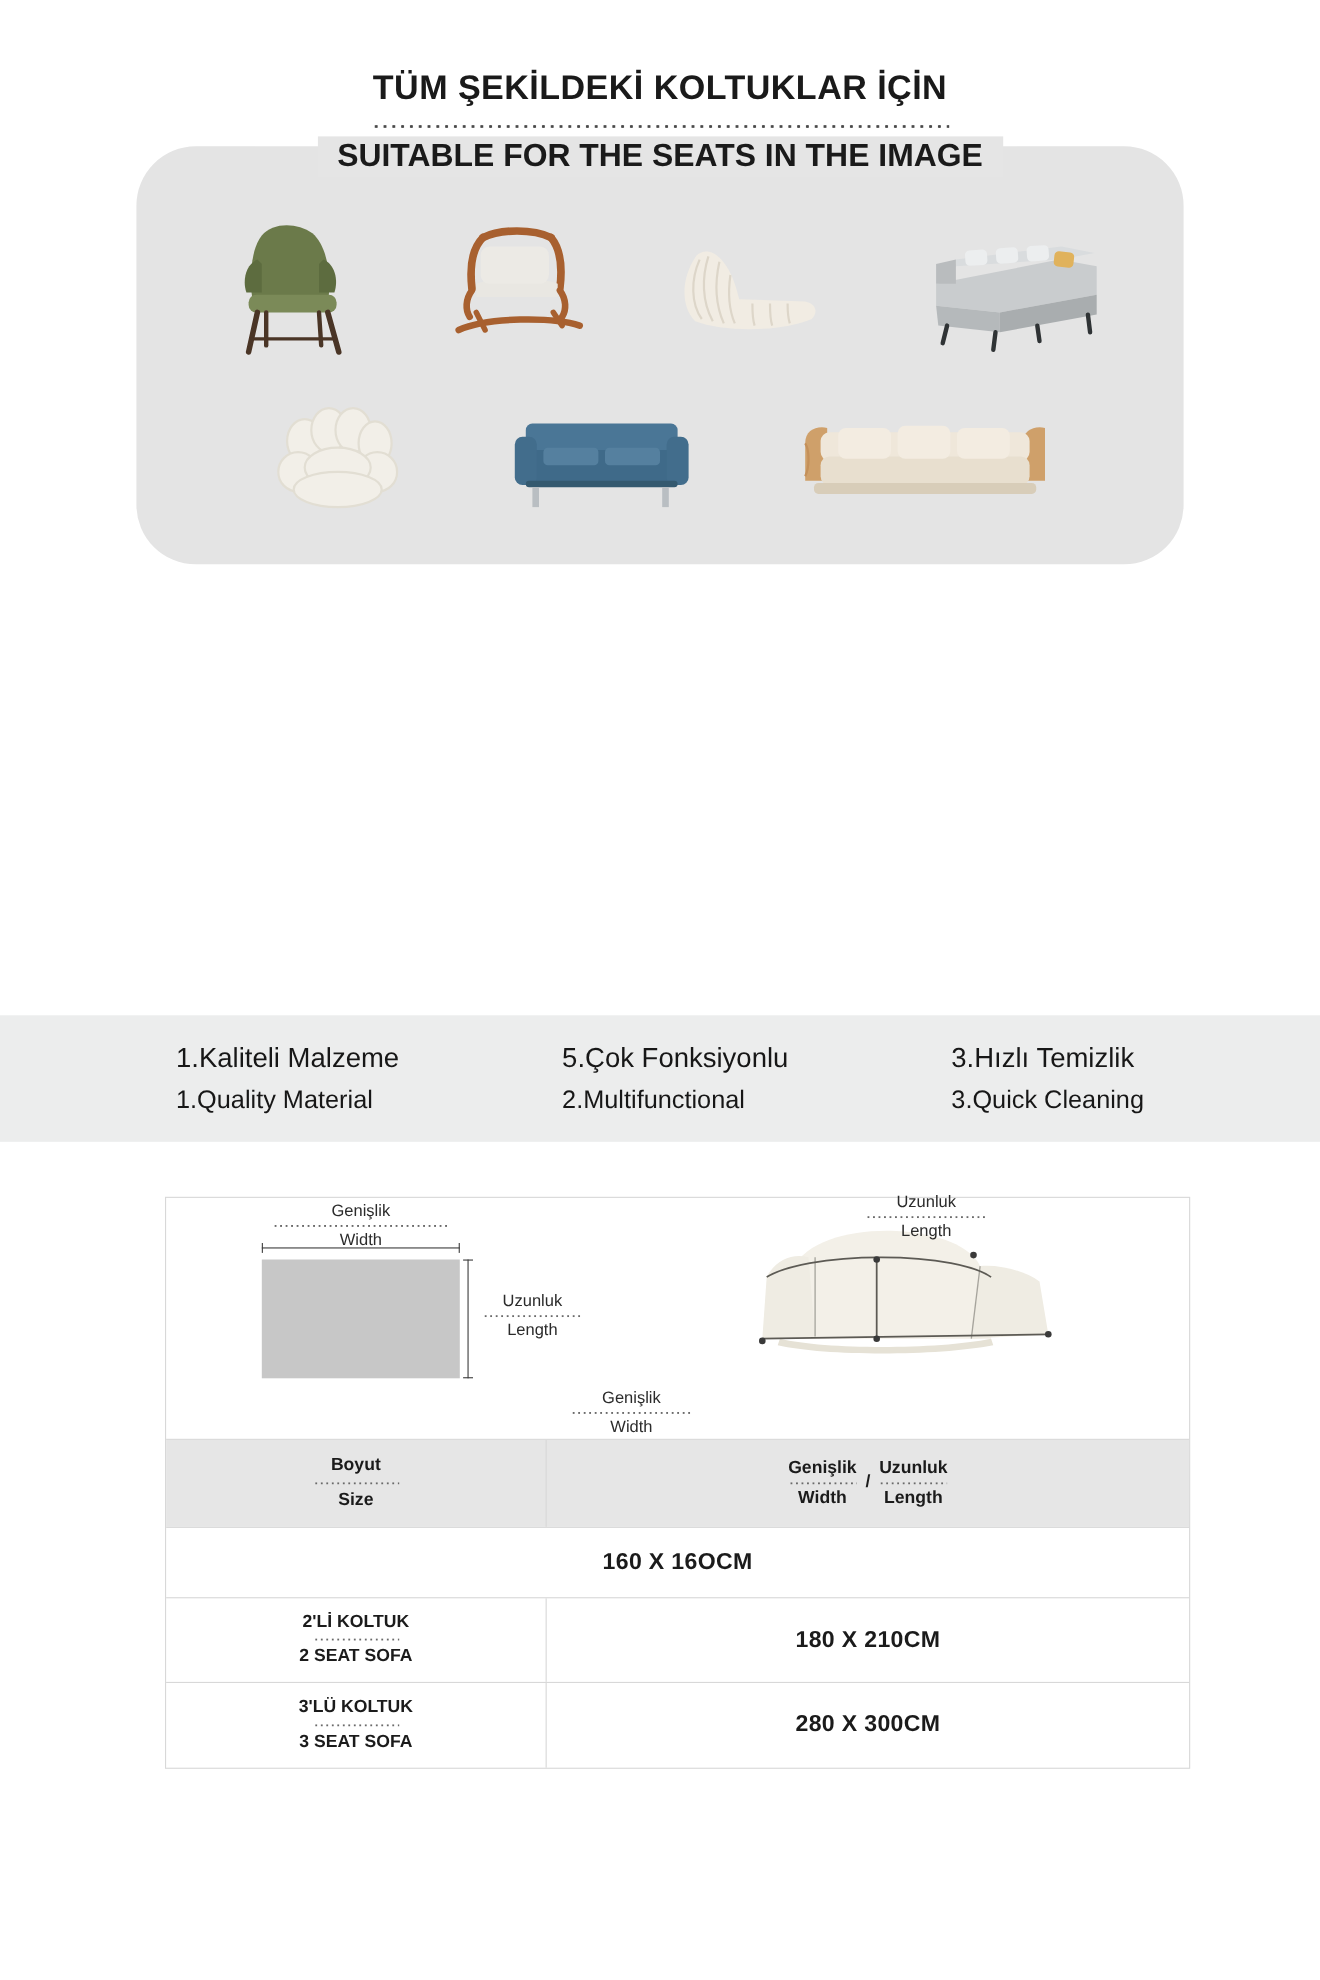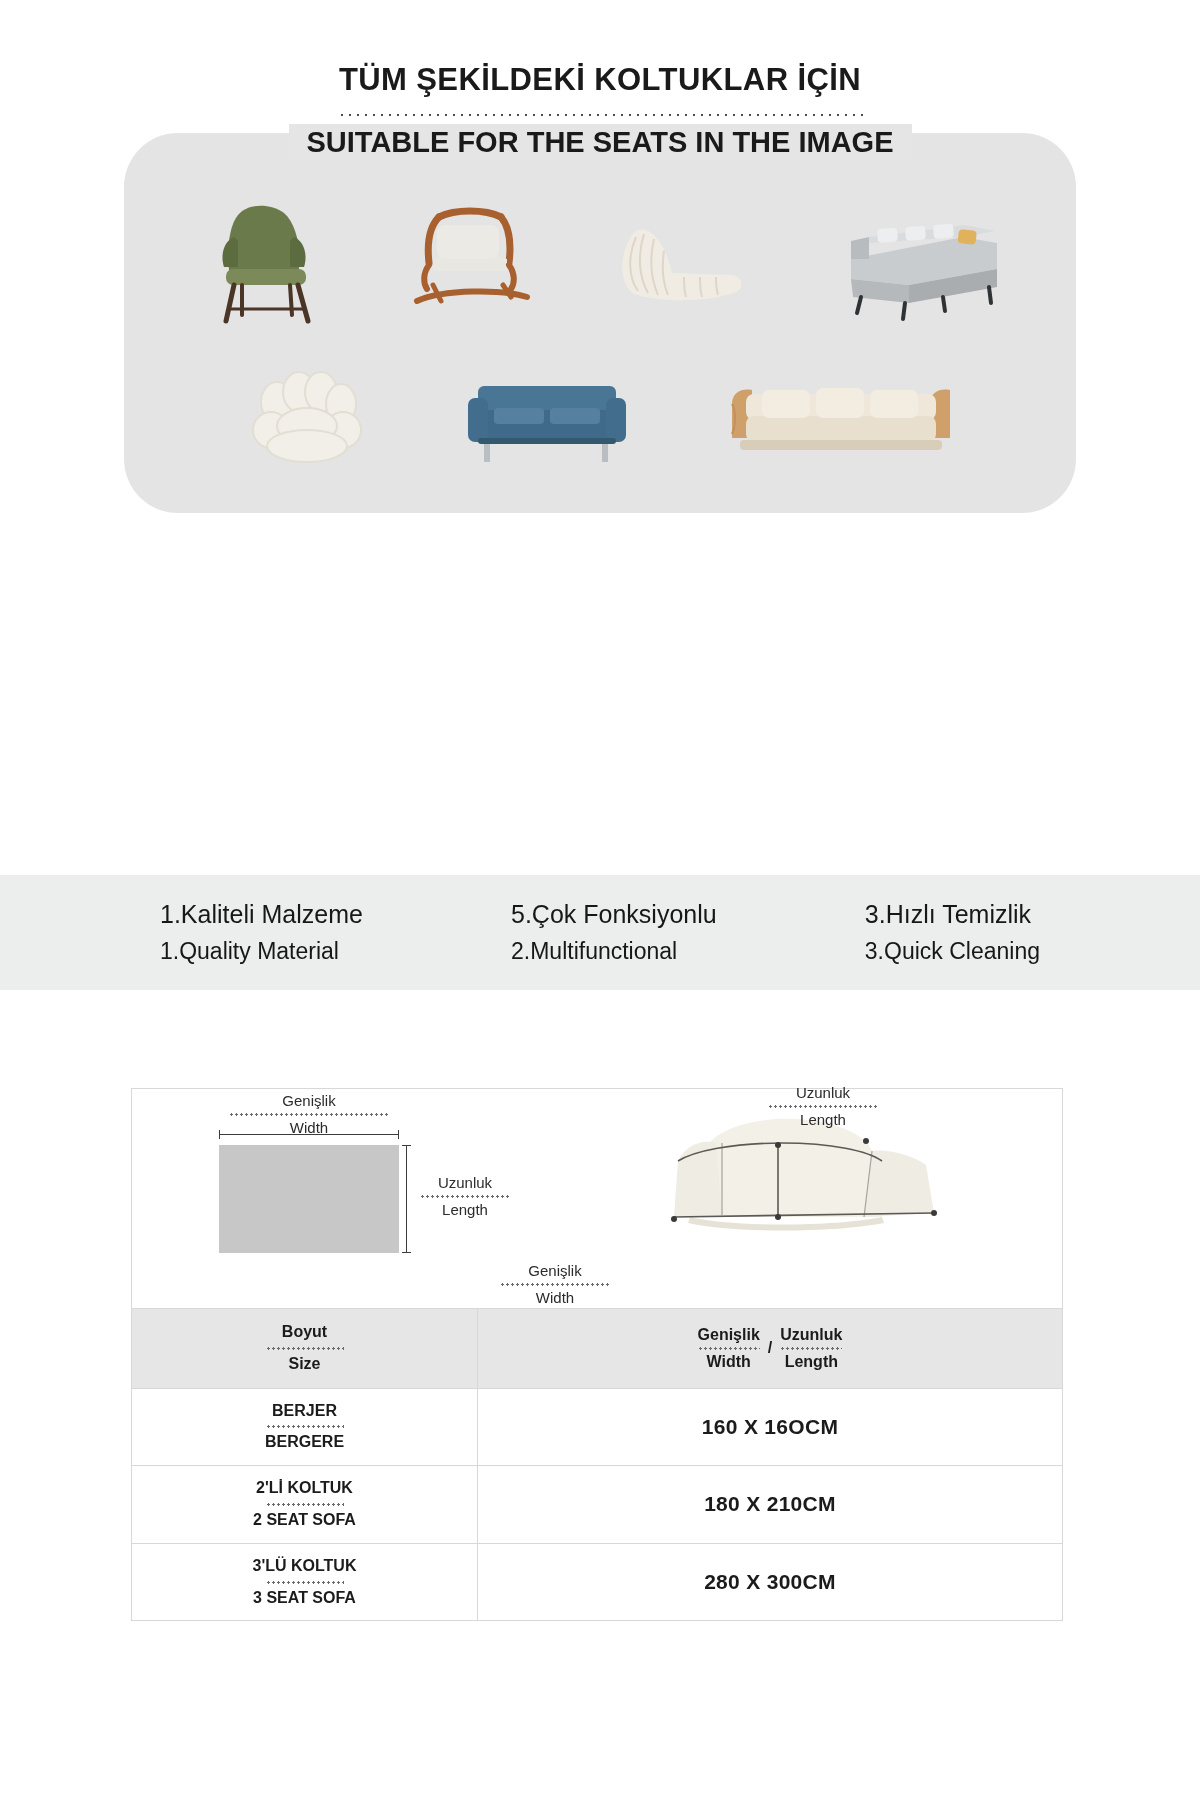--- a/index.html
+++ b/index.html
@@ -63,21 +63,21 @@
     justify-content: space-around;
     width: 100%;
   }
   .row1 { top: 68px; left: 0; height: 130px; padding: 0 46px; }
   .row2 { top: 235px; left: 0; height: 110px; padding: 0 72px; }
   .seat-cell { position: relative; }
 
   
   .sec-features {
     position: absolute;
-    top: 875px;
+    top: 923px;
     left: 0;
     width: 1200px;
     height: 115px;
     background: #eceded;
     display: flex;
     align-items: center;
     justify-content: center;
   }
   .feat-grid {
     display: flex;
@@ -88,21 +88,21 @@
   .feat-col { text-align: left; }
   .feat-col .tr { font-size: 25px; font-weight: 500; color: #171717; margin-bottom: 9px; }
   .feat-col .en { font-size: 23px; font-weight: 500; color: #171717; }
   .feat-col.c2 { margin-left: 26px; }
   .feat-col.c3 { margin-left: 26px; }
 
   
   .sec-table {
     position: absolute;
     top: 1088px;
-    left: 131px;
+    left: 150px;
     width: 932px;
     border: 1px solid #d8d8d8;
     background: #fff;
   }
   .diagram {
     position: relative;
     height: 220px;
     border-bottom: 1px solid #d8d8d8;
   }
   .lbl { position: absolute; text-align: center; font-size: 15px; color: #2b2b2b; line-height: 1.35; }
@@ -359,27 +359,20 @@
         <div class="stack">
           <div>Uzunluk</div>
           <div class="d"></div>
           <div>Length</div>
         </div>
       </div>
     </div>
   </div>
 
   <div class="trow">
-    <div class="cell-l row-cell-pad">
-      <div class="two-line">
-        <div>BERJER</div>
-        <div class="d"></div>
-        <div>BERGERE</div>
-      </div>
-    </div>
     <div class="cell-r">
       <span class="size-val">160 X 16OCM</span>
     </div>
   </div>
 
   <div class="trow">
     <div class="cell-l row-cell-pad">
       <div class="two-line">
         <div>2'Lİ KOLTUK</div>
         <div class="d"></div>

